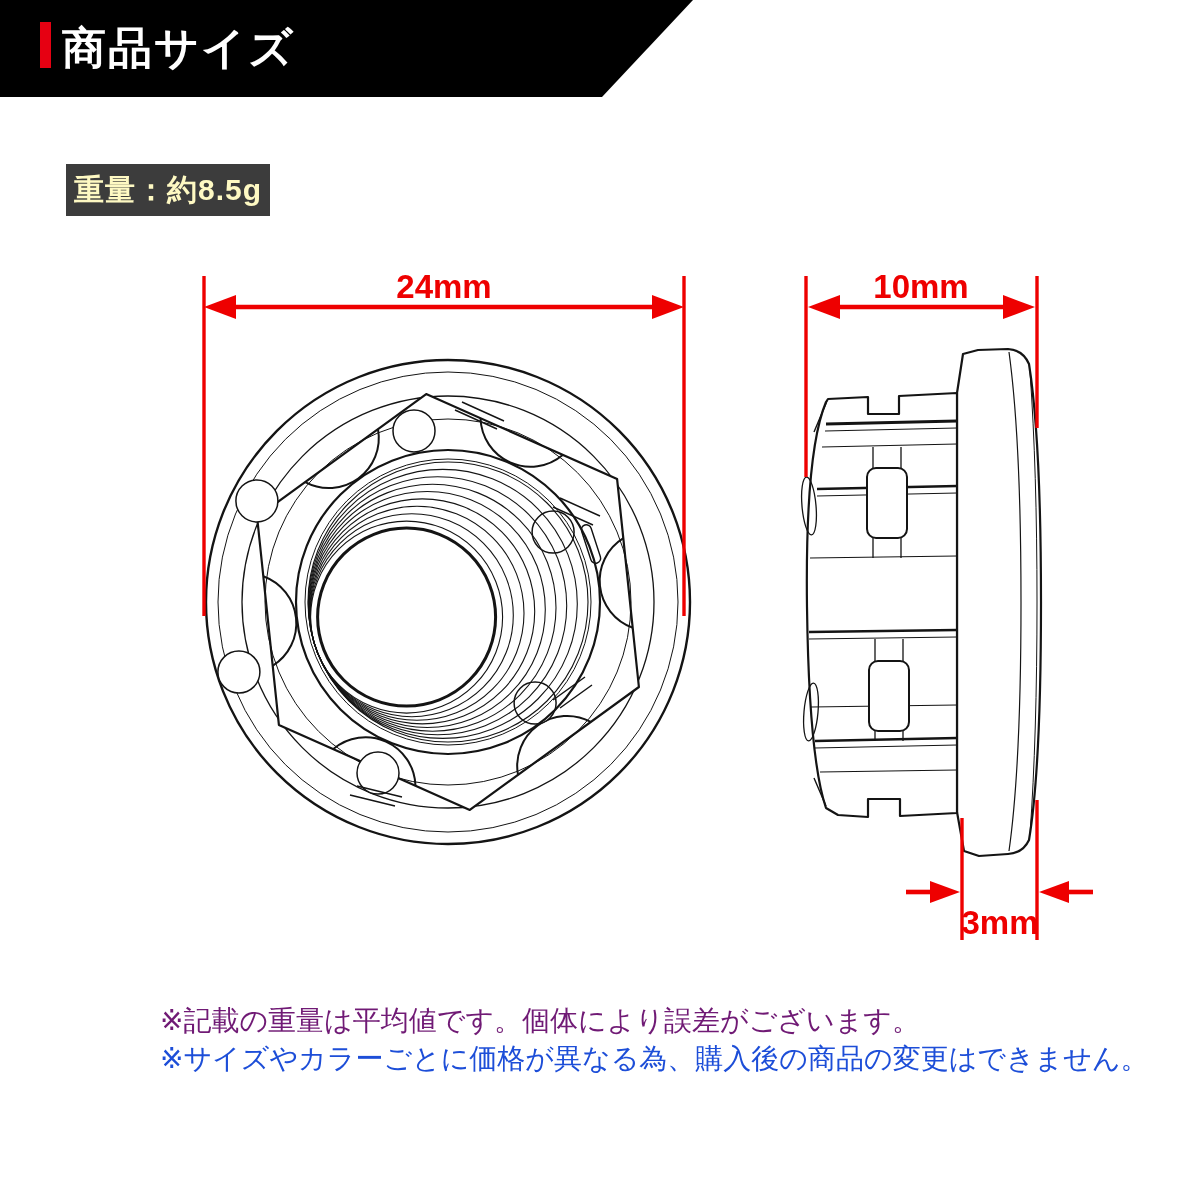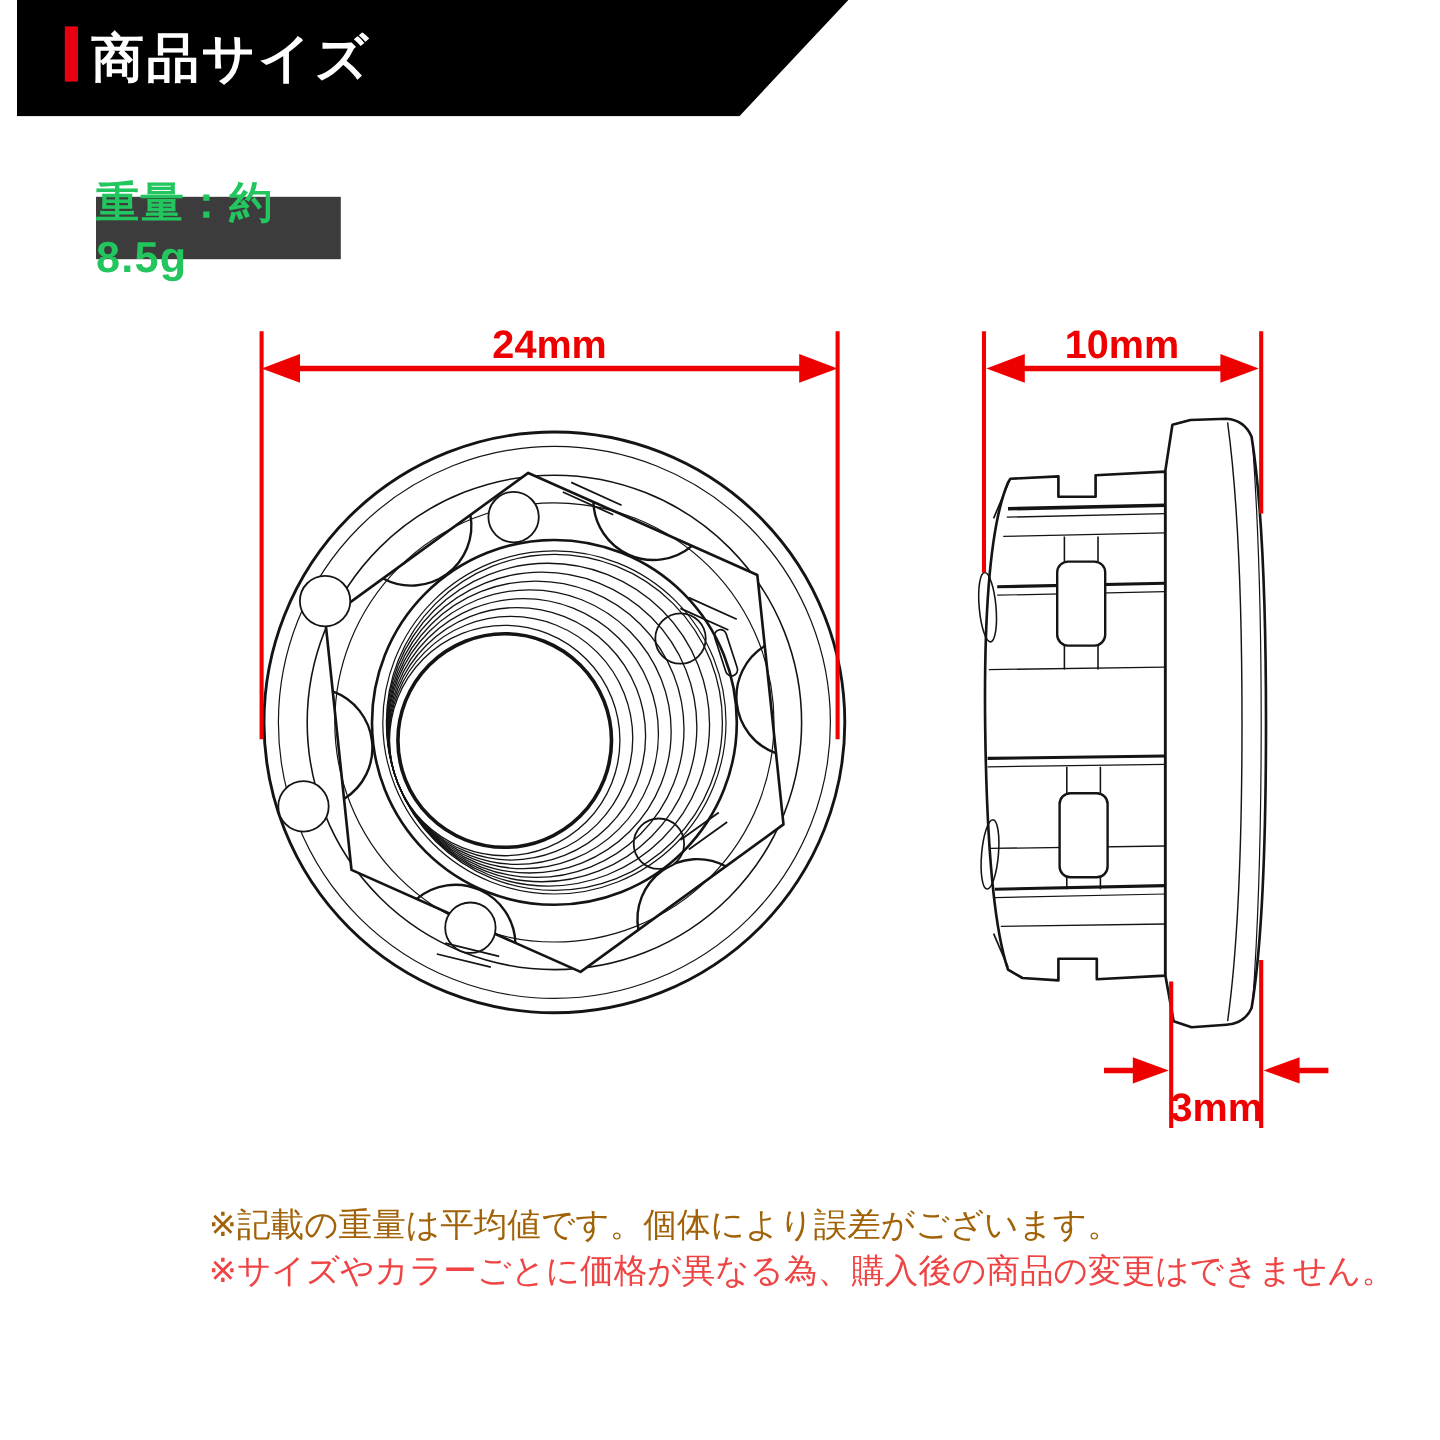--- a/index.html
+++ b/index.html
@@ -1,44 +1,44 @@
 <!DOCTYPE html>
 <html><head>
 <meta charset="utf-8">
 <style>
   html,body{margin:0;padding:0;background:#ffffff;}
   body{width:1200px;height:1200px;position:relative;overflow:hidden;
        font-family:"Liberation Sans","DejaVu Sans",sans-serif;}
-  .page{position:absolute;inset:0;background:#fff;margin-left:14px;}
+  .page{position:absolute;inset:0;background:#fff;}
 
   
   .banner{position:absolute;left:0;top:0;width:1200px;height:97px;background:#000;
           clip-path:polygon(0 0,693px 0,602px 100%,0 100%);}
   .banner-redbar{position:absolute;left:40px;top:22px;width:11px;height:46px;background:#e60012;}
   .banner-title{position:absolute;left:62px;top:0;height:97px;display:flex;align-items:center;
           color:#fff;font-size:44px;font-weight:bold;letter-spacing:2px;}
 
   
   .weight-box{position:absolute;left:66px;top:164px;width:204px;height:52px;background:#3c3c3c;
           display:flex;align-items:center;justify-content:center;}
-  .weight-box span{color:#22c55e;font-size:36px;font-weight:bold;letter-spacing:1px;}
+  .weight-box span{color:#fef9c3;font-size:30px;font-weight:bold;letter-spacing:1px;}
 
   
   svg.diagram{position:absolute;left:0;top:0;width:1200px;height:1200px;}
   .ln{stroke:#141414;fill:none;}
   .fw{fill:#ffffff;}
   .dim{fill:#ee0000;font-size:33px;font-weight:bold;text-anchor:middle;
        font-family:"Liberation Sans","DejaVu Sans",sans-serif;}
   .red{stroke:#ee0000;fill:none;}
   .redfill{fill:#ee0000;stroke:none;}
 
   
   .notes{position:absolute;left:160px;top:1002px;}
-  .notes p{margin:0;font-size:28px;line-height:37.5px;color:#a16207;font-weight:normal;}
-  .notes p.note-red{color:#ef4444;}
+  .notes p{margin:0;font-size:28px;line-height:37.5px;color:#701a75;font-weight:normal;}
+  .notes p.note-red{color:#1d4ed8;}
 </style>
 </head>
 <body>
 
 <div class="page">
 
   <div class="banner"></div>
   <div class="banner-redbar"></div>
   <div class="banner-title">商品サイズ</div>
 

